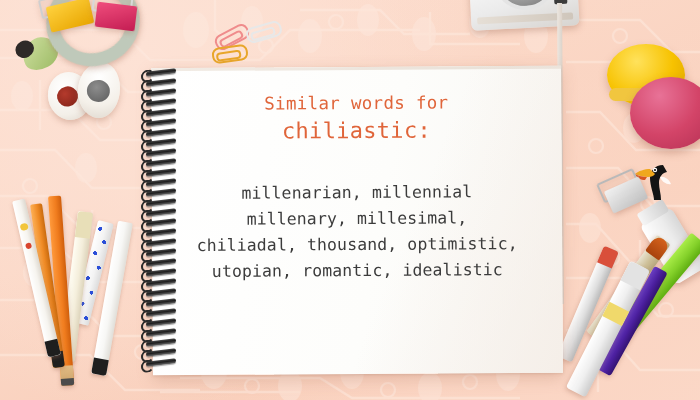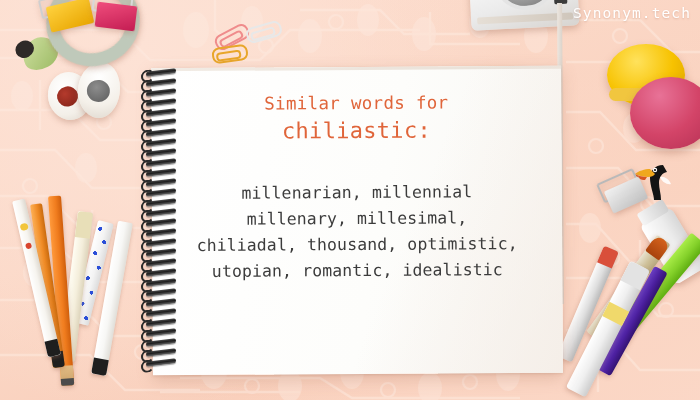--- a/index.html
+++ b/index.html
@@ -427,15 +427,14 @@
     <div class="headline">Similar words for</div>
     <div class="term">chiliastic:</div>
     <div class="words" id="synonym-list">
         <div>millenarian, millennial</div>
         <div>millenary, millesimal,</div>
         <div>chiliadal, thousand, optimistic,</div>
         <div>utopian, romantic, idealistic</div>
       </div>
   </div>
 
-  <div class="watermark">Synonym.tech</div>
 
 </div>
 
 </body></html>

